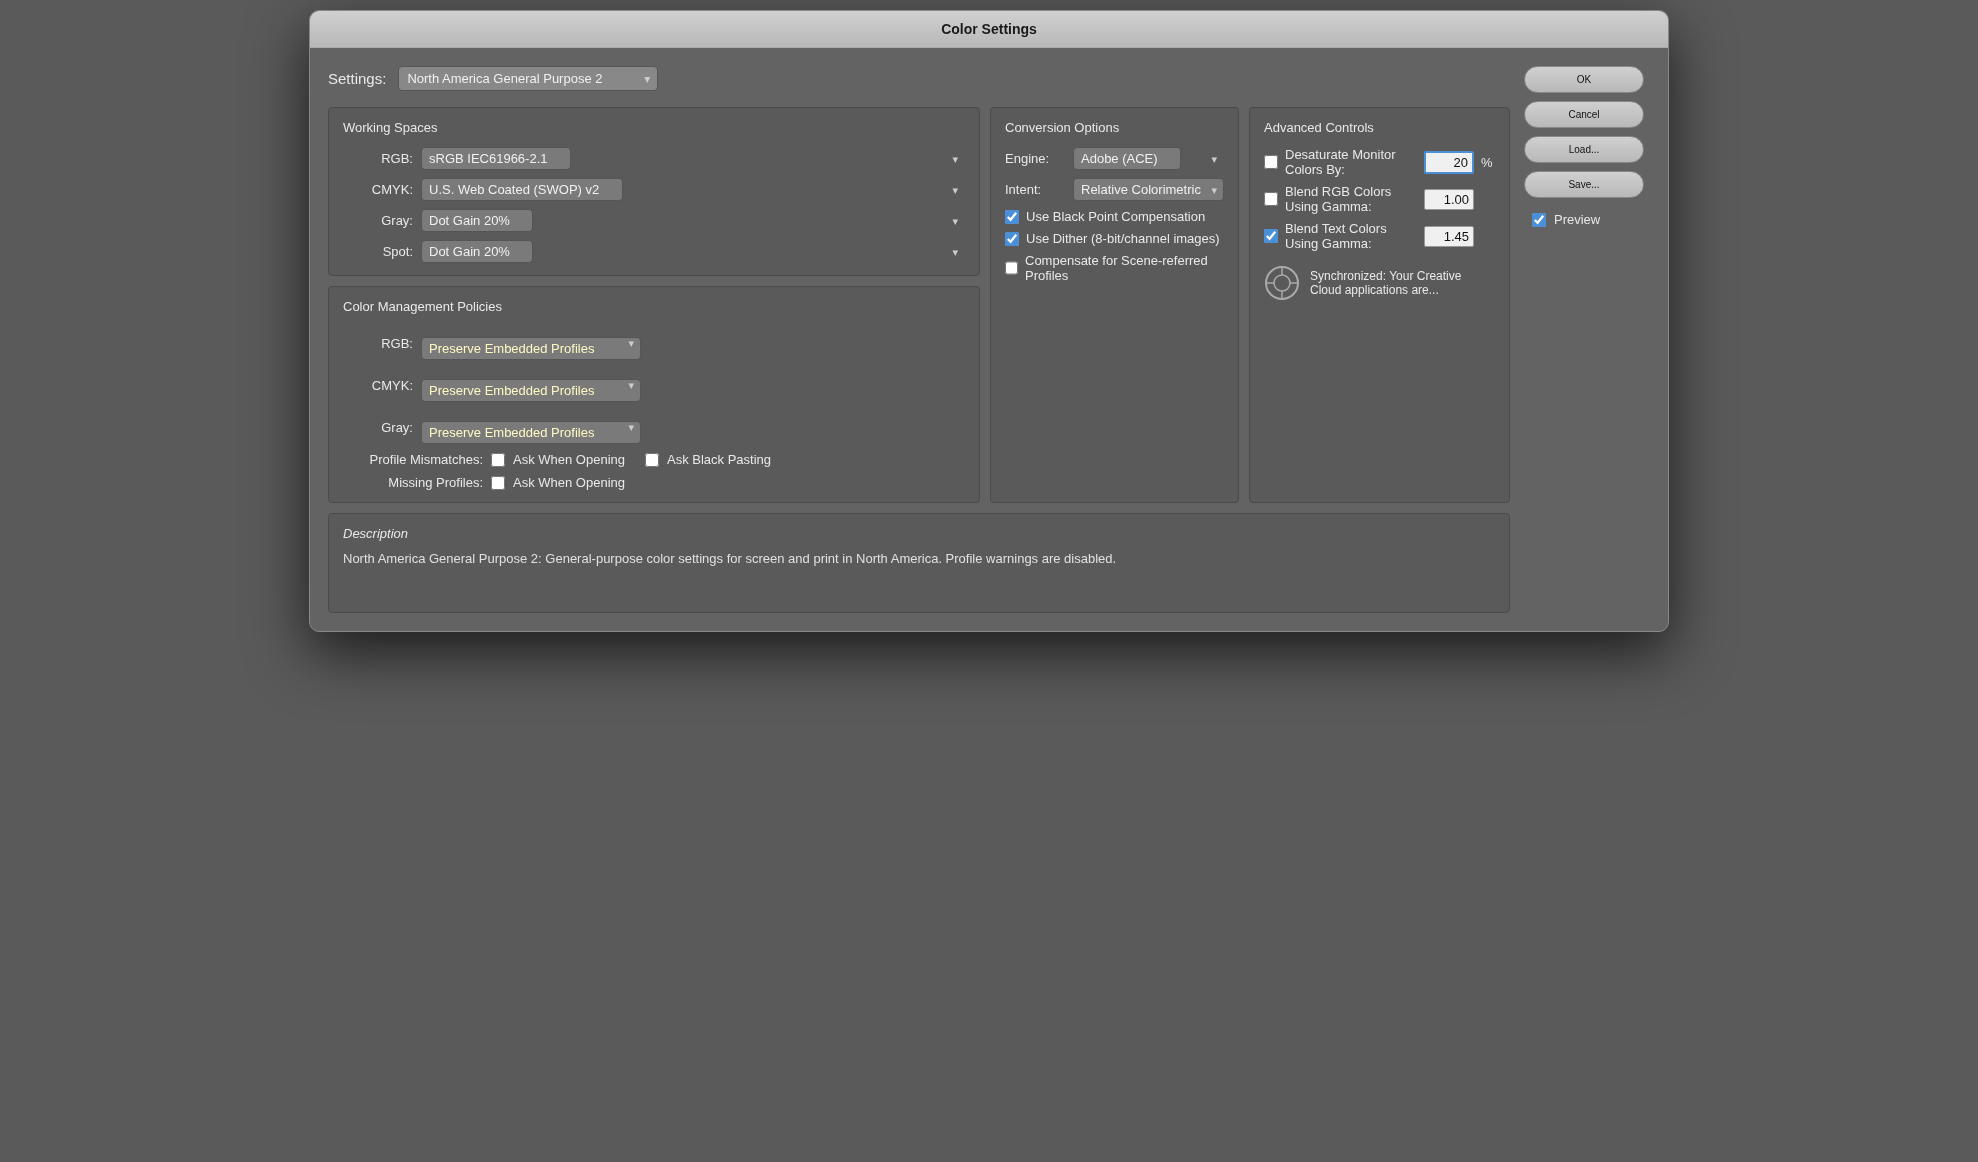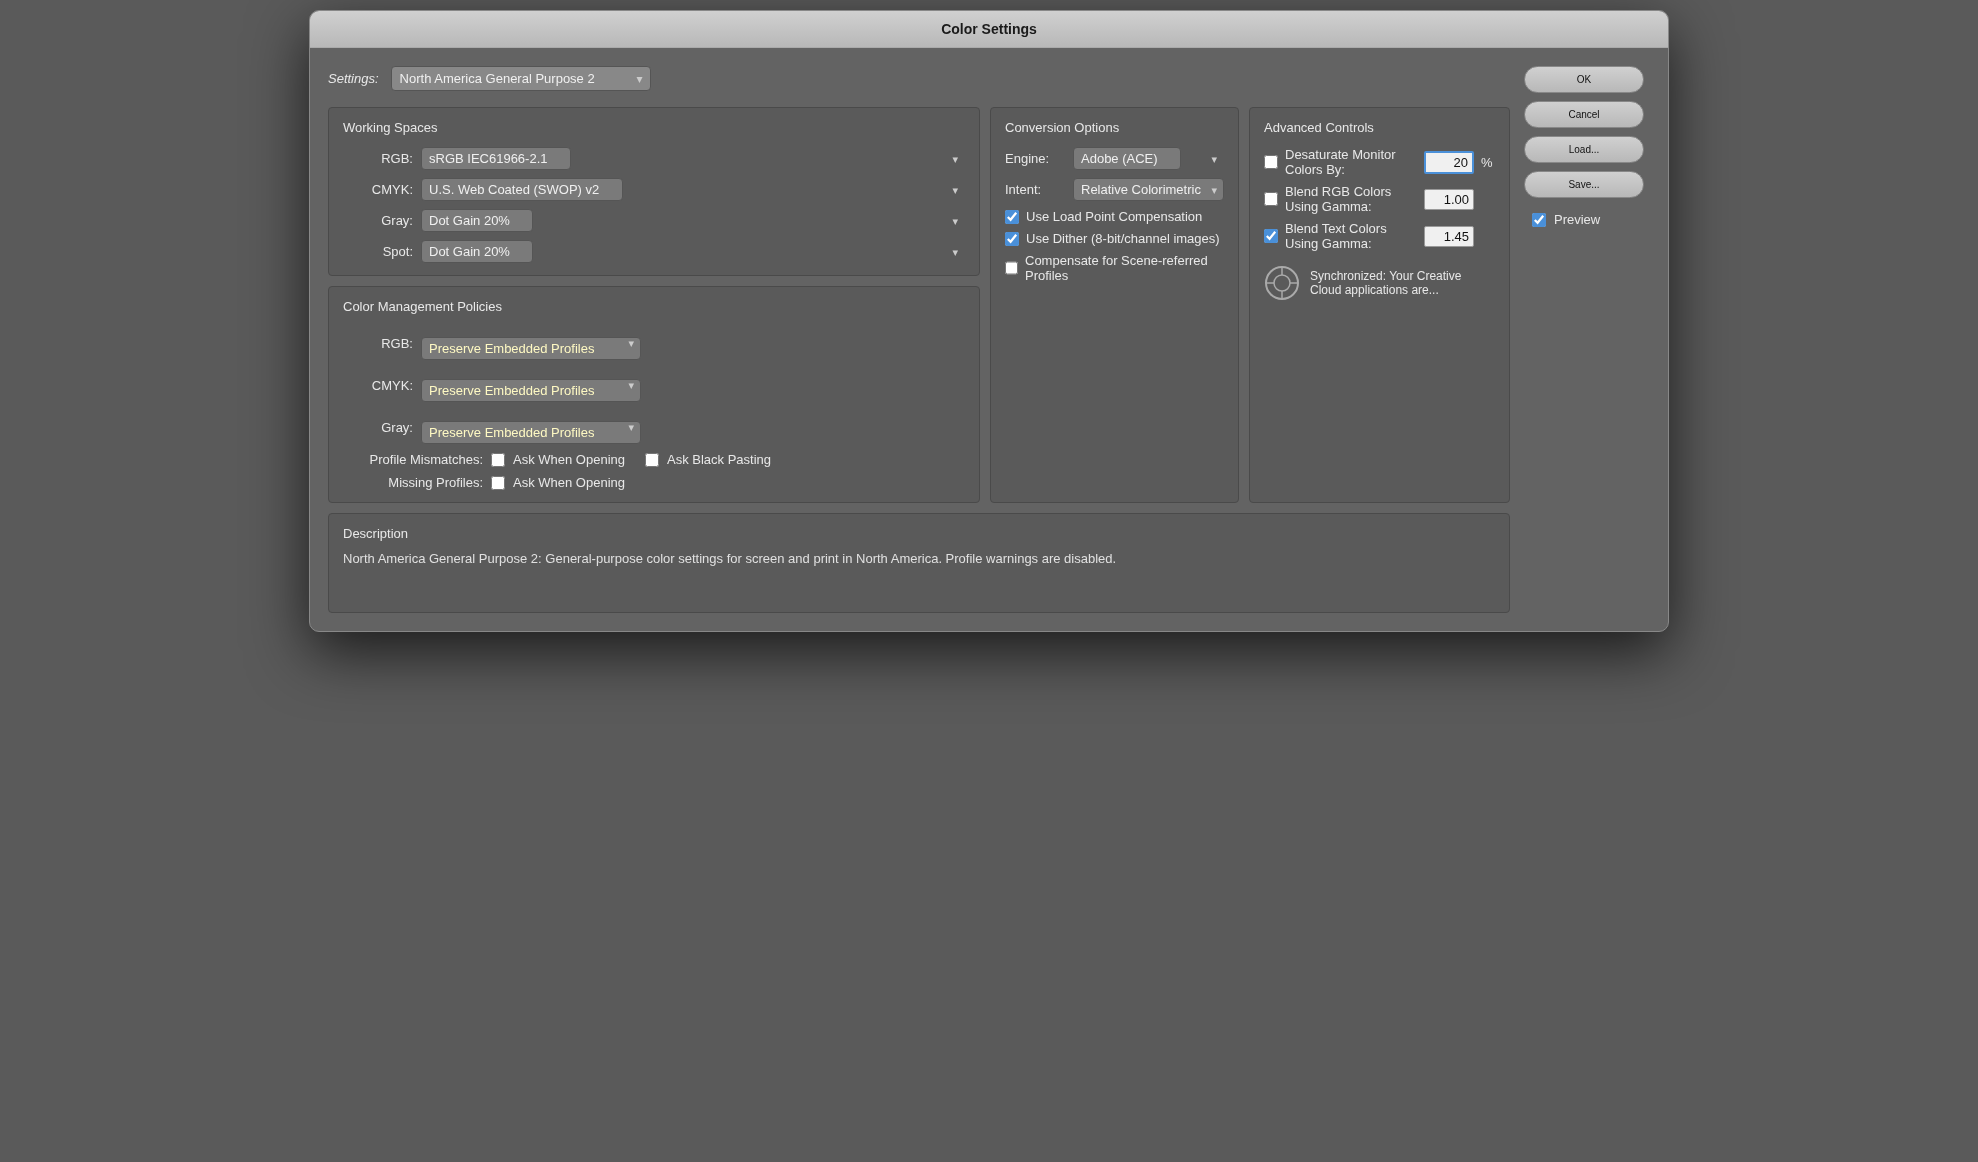--- a/index.html
+++ b/index.html
@@ -51,23 +51,22 @@
     }
 
     .settings-row {
       display: flex;
       align-items: center;
       gap: 8px;
       margin-bottom: 6px;
     }
     .settings-label {
       color: #e8e8e8;
-      font-size: 13px;
+      font-size: 15px;
       margin-right: 4px;
-      font-style: italic;
     }
     .settings-select {
       background: #888;
       color: #f0f0f0;
       border: 1px solid #555;
       border-radius: 4px;
       padding: 4px 24px 4px 8px;
       font-size: 13px;
       appearance: none;
       -webkit-appearance: none;
@@ -308,20 +307,21 @@
       border: 1px solid #4a4a4a;
       border-radius: 4px;
       padding: 12px 14px;
       min-height: 100px;
     }
     .description-title {
       color: #e8e8e8;
       font-size: 13px;
       font-weight: 500;
       margin-bottom: 8px;
+      font-style: italic;
     }
     .description-text {
       color: #e0e0e0;
       font-size: 13px;
       line-height: 1.5;
     }
 
     
     .policy-dropdown-wrapper {
       position: relative;
@@ -489,21 +489,21 @@
               <span class="engine-label">Intent:</span>
               <div class="dropdown-wrapper" style="flex:1;">
                 <select class="field-select">
                   <option value="Relative Colorimetric">Relative Colorimetric</option>
                 </select>
               </div>
             </div>
 
             <div class="checkbox-row">
               <input type="checkbox" checked="" style="">
-              <span class="checkbox-label">Use Load Point Compensation</span>
+              <span class="checkbox-label">Use Black Point Compensation</span>
             </div>
 
             <div class="checkbox-row">
               <input type="checkbox" checked="" style="">
               <span class="checkbox-label">Use Dither (8-bit/channel images)</span>
             </div>
 
             <div class="checkbox-row" style="margin-bottom:0;">
               <input type="checkbox" style="">
               <span class="checkbox-label">Compensate for Scene-referred Profiles</span>

